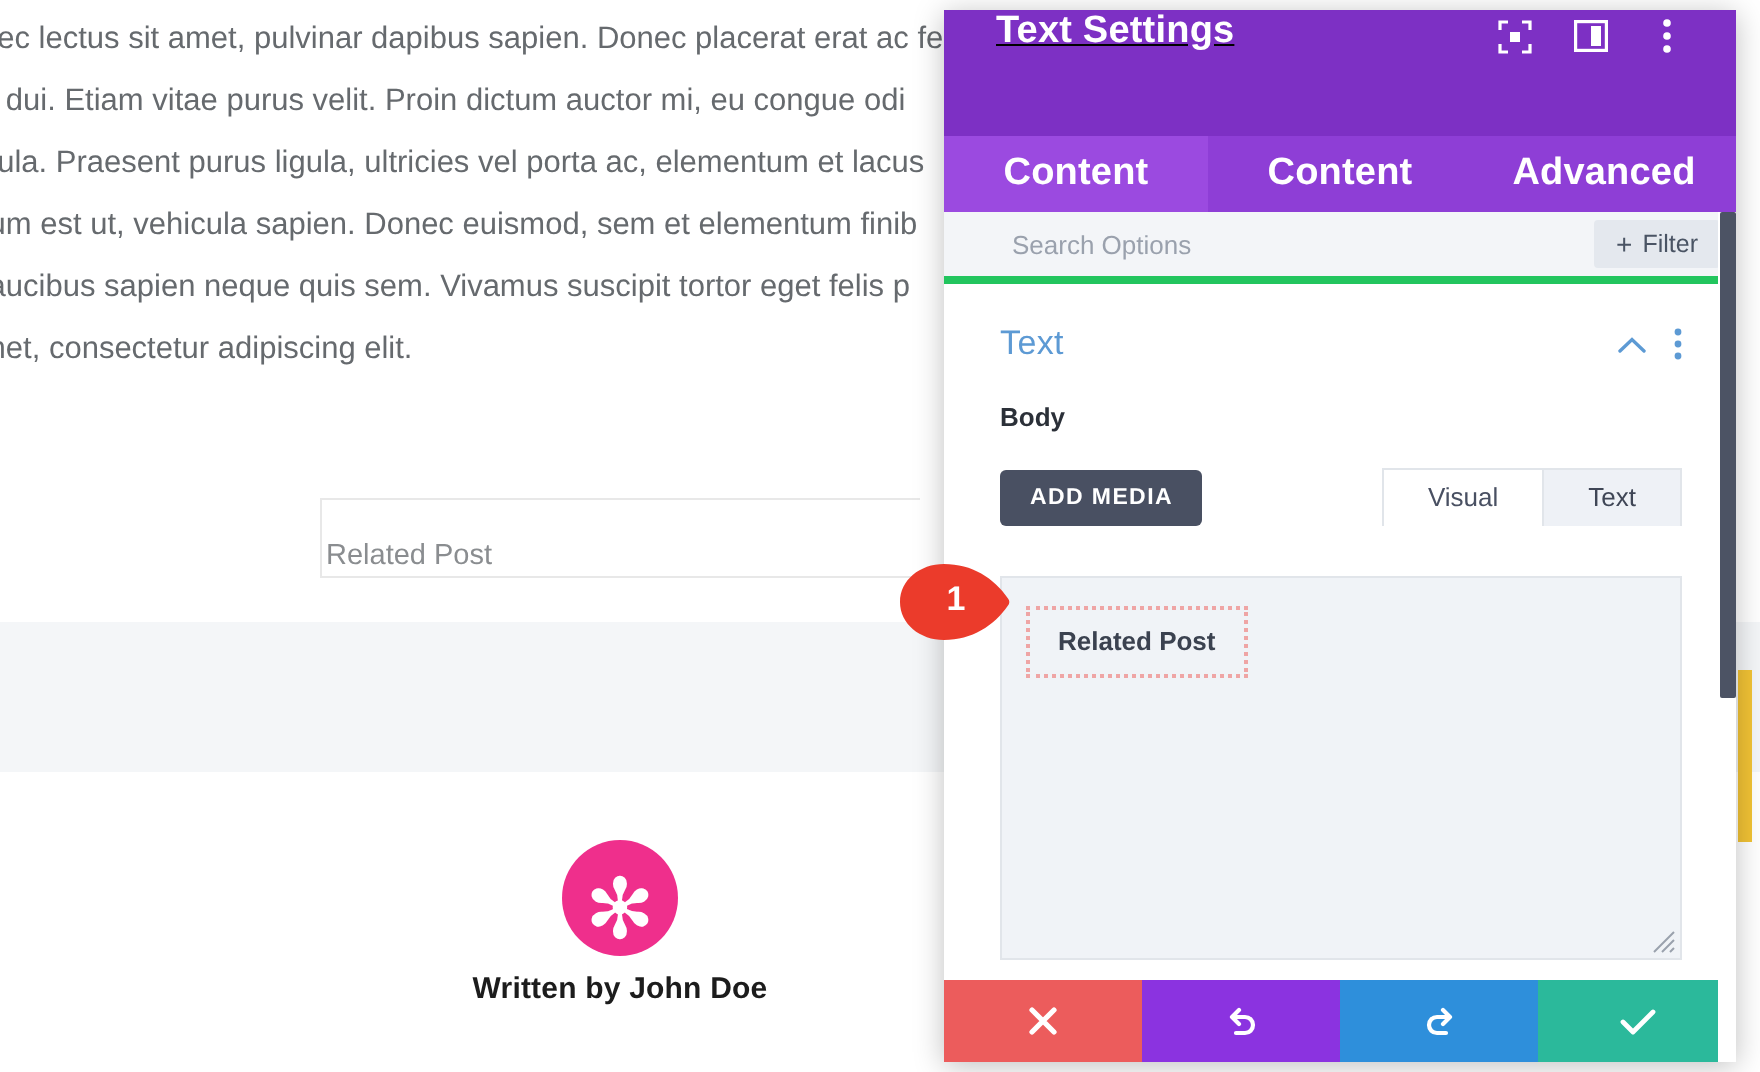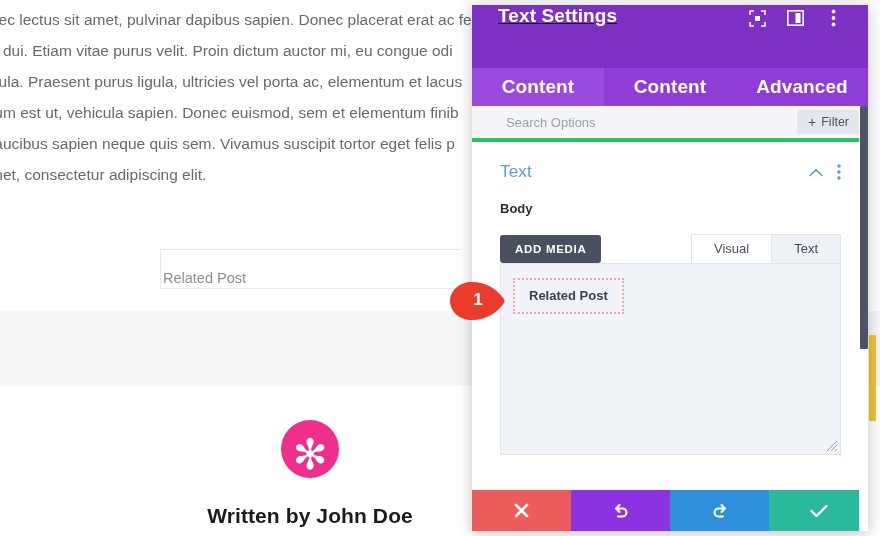--- a/index.html
+++ b/index.html
@@ -63,22 +63,22 @@
   }
   .avatar-circle .ast {
     position: absolute; inset: 0;
     color: #ffffff;
     font-size: 42px;
     line-height: 70px;
     text-align: center;
     font-family: "DejaVu Sans", sans-serif;
   }
   .author-name {
-    margin-top: 26px;
-    font-size: 21px;
+    margin-top: 8px;
+    font-size: 15px;
     font-weight: bold;
     color: #1c1c1c;
     letter-spacing: .1px;
   }
 
   
   .yellow-strip {
     position: absolute;
     left: 869px; top: 335px;
     width: 7px; height: 86px;
@@ -193,21 +193,21 @@
     font-size: 13px;
     font-weight: bold;
     color: #2b3038;
     margin-bottom: 19px;
   }
 
   .editor-toolbar {
     display: flex;
     align-items: center;
     height: 28px;
-    margin-bottom: 0;
+    margin-bottom: 25px;
   }
   .add-media-btn {
     background: #495062;
     color: #ffffff;
     font-size: 11.5px;
     font-weight: bold;
     letter-spacing: .7px;
     border: none;
     border-radius: 3px;
     padding: 8px 15px;

